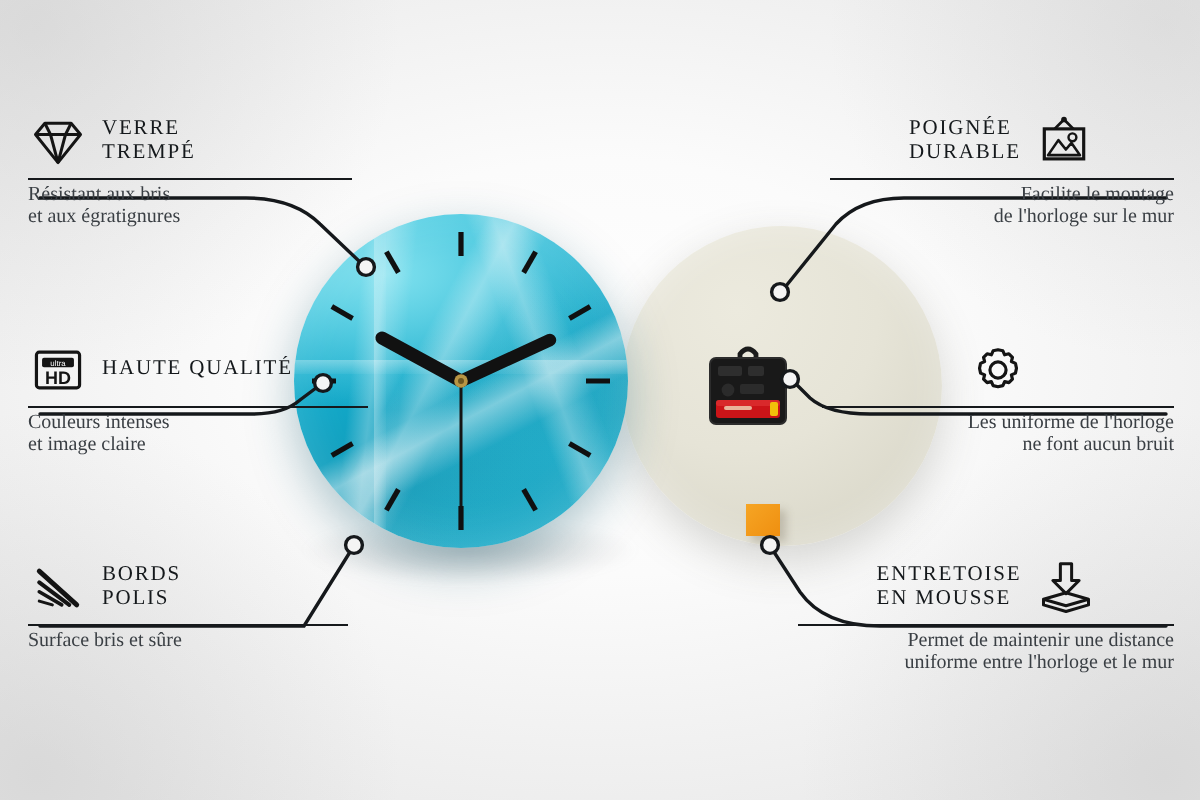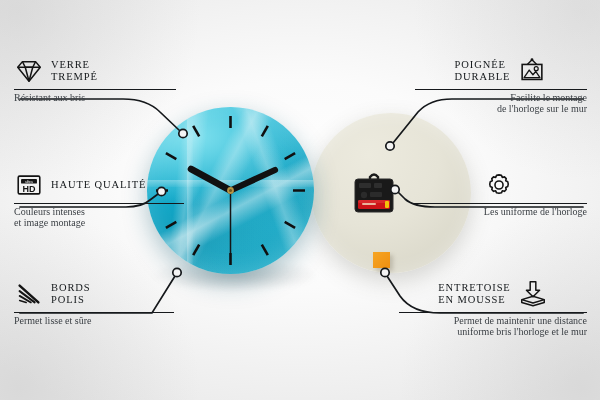--- a/index.html
+++ b/index.html
@@ -190,56 +190,57 @@
         <path d="M12 12 L20 12"></path>
       </g>
     </svg>
     <div>
       <div class="ftitle">VERRE</div>
       <div class="ftitle">TREMPÉ</div>
     </div>
   </div>
   <div class="rule"></div>
   <div class="fdesc">Résistant aux bris</div>
+  <div class="fdesc">et aux égratignures</div>
 </div>
 
 <div class="feature left" id="feat-impression">
   <div class="fhead">
     <svg class="ficon" viewBox="0 0 32 32">
       <rect x="4.5" y="6.5" width="23" height="19" rx="1.5" fill="none" stroke="#141414" stroke-width="1.7"></rect>
       <rect x="7.5" y="9.5" width="17" height="5" rx="1" fill="#141414"></rect>
       <text x="16" y="13.6" font-family="Liberation Sans, sans-serif" font-size="4.2" fill="#ffffff" text-anchor="middle">ultra</text>
       <text x="16" y="23.2" font-family="Liberation Sans, sans-serif" font-size="9.6" font-weight="bold" fill="#141414" text-anchor="middle">HD</text>
     </svg>
     <div>
       <div class="ftitle">HAUTE QUALITÉ</div>
     </div>
   </div>
   <div class="rule"></div>
   <div class="fdesc">Couleurs intenses</div>
-  <div class="fdesc">et image montage</div>
+  <div class="fdesc">et image claire</div>
 </div>
 
 <div class="feature left" id="feat-bords">
   <div class="fhead">
     <svg class="ficon" viewBox="0 0 32 32">
       <g stroke="#141414" stroke-linecap="round">
         <line x1="6" y1="7" x2="26" y2="25" stroke-width="2.6"></line>
         <line x1="6" y1="13" x2="22" y2="25" stroke-width="2.2"></line>
         <line x1="6" y1="18" x2="18" y2="25" stroke-width="1.9"></line>
         <line x1="6" y1="23" x2="13" y2="25" stroke-width="1.6"></line>
       </g>
     </svg>
     <div>
       <div class="ftitle">BORDS</div>
       <div class="ftitle">POLIS</div>
     </div>
   </div>
   <div class="rule"></div>
-  <div class="fdesc">Permet lisse et sûre</div>
+  <div class="fdesc">Surface bris et sûre</div>
 </div>
 
 <div class="feature right" id="feat-poignee">
   <div class="fhead">
     <div>
       <div class="ftitle">POIGNÉE</div>
       <div class="ftitle">DURABLE</div>
     </div>
     <svg class="ficon" viewBox="0 0 32 32">
       <path d="M16 4 L11 9 M16 4 L21 9" fill="none" stroke="#141414" stroke-width="1.5"></path>
@@ -256,30 +257,31 @@
 
 <div class="feature right" id="feat-mecanisme">
   <div class="fhead">
     <svg class="ficon" viewBox="0 0 32 32">
       <path d="M16 5.2 l2.6 .55 .95 2.15 2.25 -.55 1.9 1.9 -.55 2.25 2.15 .95 .55 2.6 -.55 2.6 -2.15 .95 .55 2.25 -1.9 1.9 -2.25 -.55 -.95 2.15 -2.6 .55 -2.6 -.55 -.95 -2.15 -2.25 .55 -1.9 -1.9 .55 -2.25 -2.15 -.95 -.55 -2.6 .55 -2.6 2.15 -.95 -.55 -2.25 1.9 -1.9 2.25 .55 .95 -2.15 Z" fill="none" stroke="#141414" stroke-width="1.7" stroke-linejoin="round"></path>
       <circle cx="16" cy="16" r="4.3" fill="none" stroke="#141414" stroke-width="1.7"></circle>
     </svg>
   </div>
   <div class="rule"></div>
   <div class="fdesc">Les uniforme de l'horloge</div>
+  <div class="fdesc">ne font aucun bruit</div>
 </div>
 
 <div class="feature right" id="feat-entretoise">
   <div class="fhead">
     <div>
       <div class="ftitle">ENTRETOISE</div>
       <div class="ftitle">EN MOUSSE</div>
     </div>
     <svg class="ficon" viewBox="0 0 32 32">
       <path d="M13 3 L19 3 L19 12 L23 12 L16 19 L9 12 L13 12 Z" fill="none" stroke="#141414" stroke-width="1.6" stroke-linejoin="round"></path>
       <path d="M16 18.5 L28 22 L16 25.5 L4 22 Z" fill="none" stroke="#141414" stroke-width="1.6" stroke-linejoin="round"></path>
       <path d="M4 22 L4 25 L16 28.5 L28 25 L28 22" fill="none" stroke="#141414" stroke-width="1.6" stroke-linejoin="round"></path>
     </svg>
   </div>
   <div class="rule"></div>
   <div class="fdesc">Permet de maintenir une distance</div>
-  <div class="fdesc">uniforme bris l'horloge et le mur</div>
+  <div class="fdesc">uniforme entre l'horloge et le mur</div>
 </div>
 
 </body></html>

